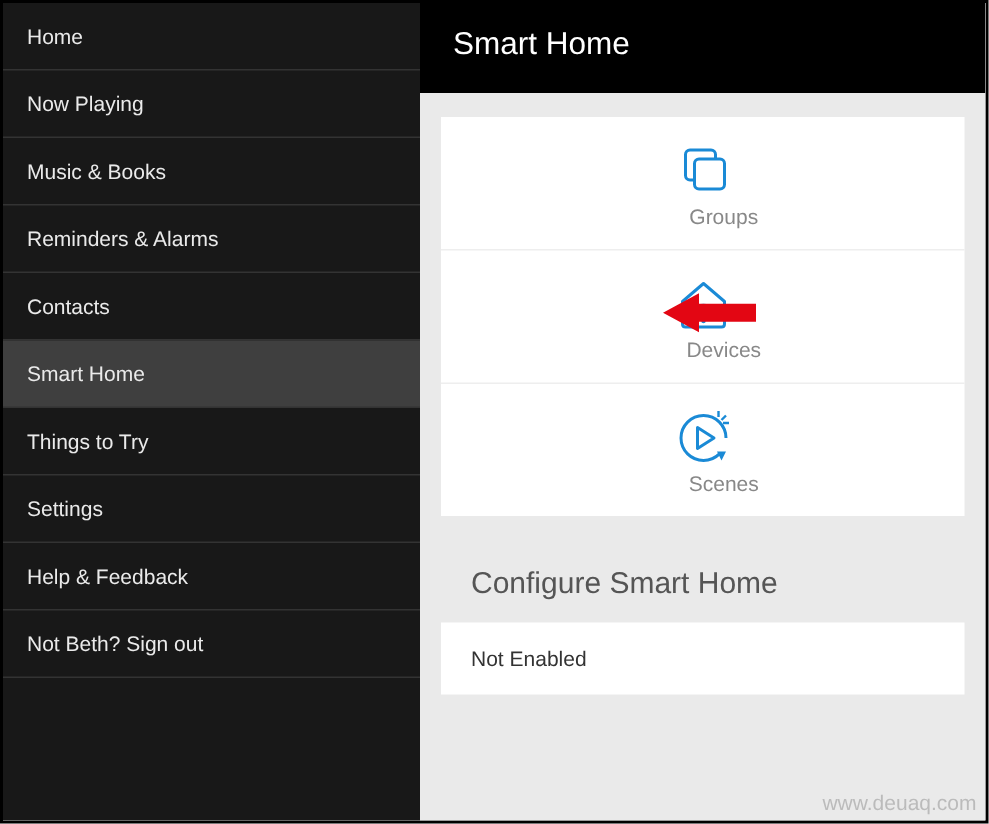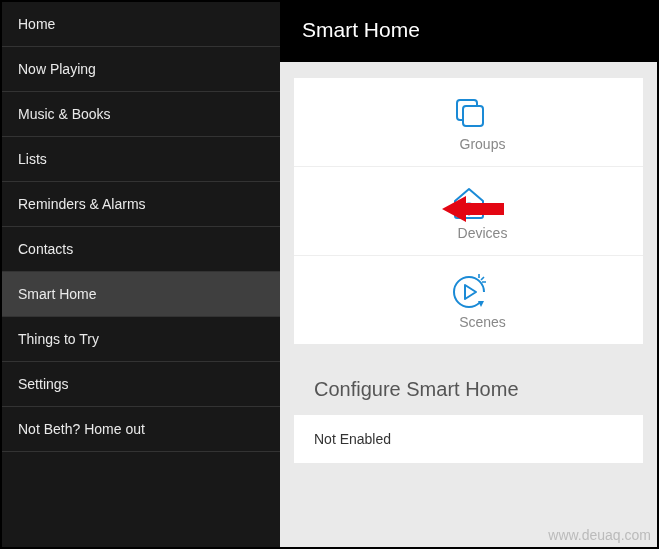--- a/index.html
+++ b/index.html
@@ -114,27 +114,27 @@
     }
   </style>
 </head>
 <body>
 
 <div class="container">
   <nav class="sidebar">
     <div class="sidebar-item"><span>Home</span></div>
     <div class="sidebar-item"><span>Now Playing</span></div>
     <div class="sidebar-item"><span>Music &amp; Books</span></div>
-    <div class="sidebar-item"><span>Lists</span></div>
     <div class="sidebar-item"><span>Reminders &amp; Alarms</span></div>
     <div class="sidebar-item"><span>Contacts</span></div>
     <div class="sidebar-item active"><span>Smart Home</span></div>
     <div class="sidebar-item"><span>Things to Try</span></div>
     <div class="sidebar-item"><span>Settings</span></div>
-    <div class="sidebar-item"><span>Not Beth? Home out</span></div>
+    <div class="sidebar-item"><span>Help &amp; Feedback</span></div>
+    <div class="sidebar-item"><span>Not Beth? Sign out</span></div>
   </nav>
 
   <main class="main">
     <div class="header">
       <span>Smart Home</span>
     </div>
 
     <div class="content">
       <div class="tile-group">
 

